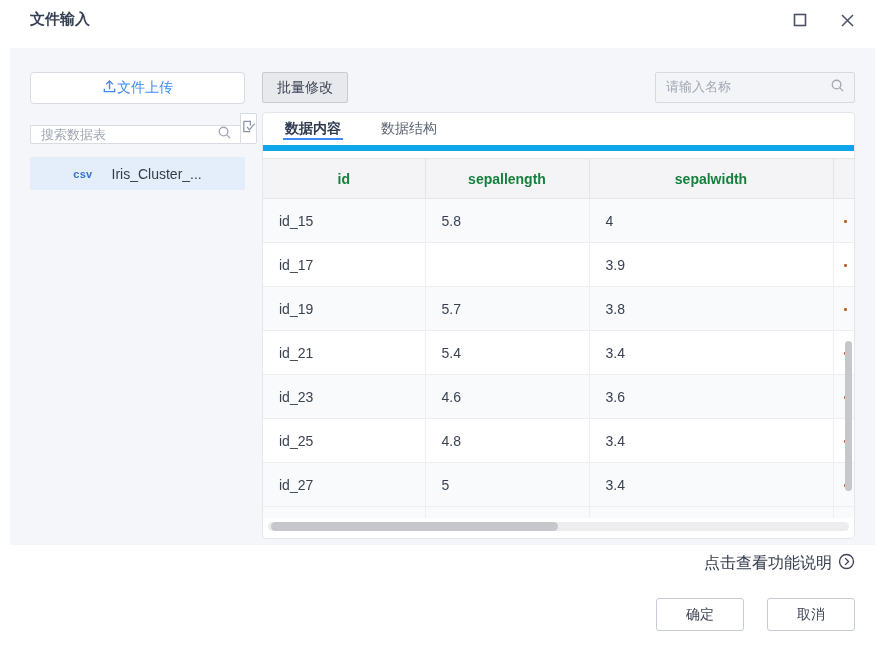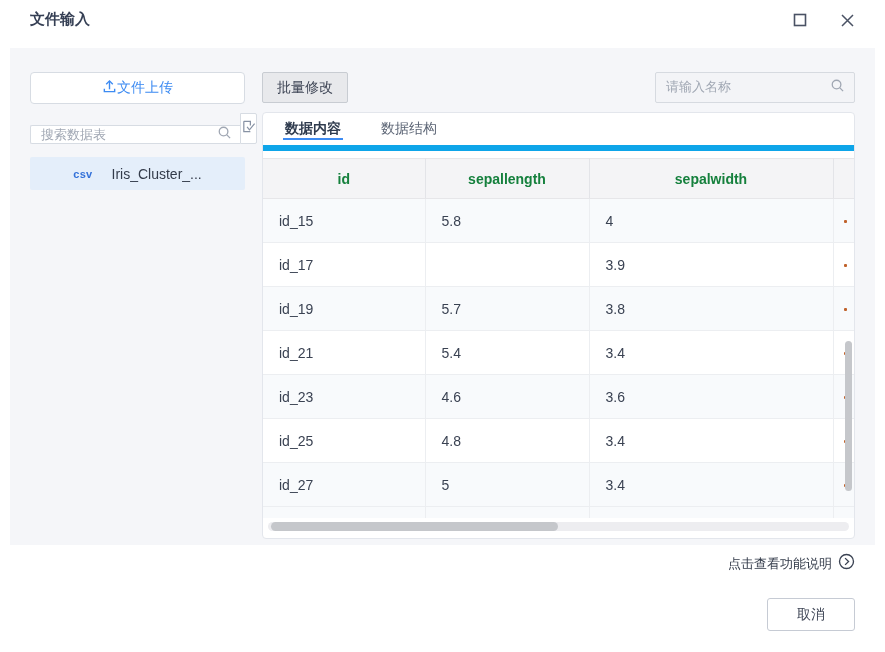--- a/index.html
+++ b/index.html
@@ -136,21 +136,21 @@
   .hscroll-thumb {
     position:absolute; left:3px; top:0; width:287px; height:9px;
     background:#c5c7cb; border-radius:5px; cursor:pointer;
   }
 
   
   .help-link {
     position:absolute; right:30px; top:553px;
     display:flex; align-items:center; gap:6px; cursor:pointer;
   }
-  .help-text { font-size:13px; color:#333b4a; }
+  .help-text { font-size:16px; color:#333b4a; }
   .footer-btns {
     position:absolute; right:30px; top:598px; display:flex; gap:23px;
   }
   .f-btn {
     width:88px; height:33px; background:#fff; border:1px solid #c6cbd4;
     border-radius:3px; font-size:14px; color:#3f4656; cursor:pointer;
     font-family:"Liberation Sans","DejaVu Sans",sans-serif;
   }
 </style>
 </head>
@@ -325,14 +325,15 @@
 <div class="help-link">
   <span class="help-text">点击查看功能说明</span>
   <span>
     <svg width="17" height="17" viewBox="0 0 18 18" fill="none" stroke="#3a4252" stroke-width="1.4">
       <circle cx="9" cy="9" r="7.4"></circle>
         <path d="M7.5 5.4 L11.2 9 L7.5 12.6"></path>
     </svg>
   </span>
 </div>
 <div class="footer-btns">
+  <button class="f-btn">确定</button>
   <button class="f-btn">取消</button>
 </div>
 
 </body></html>

